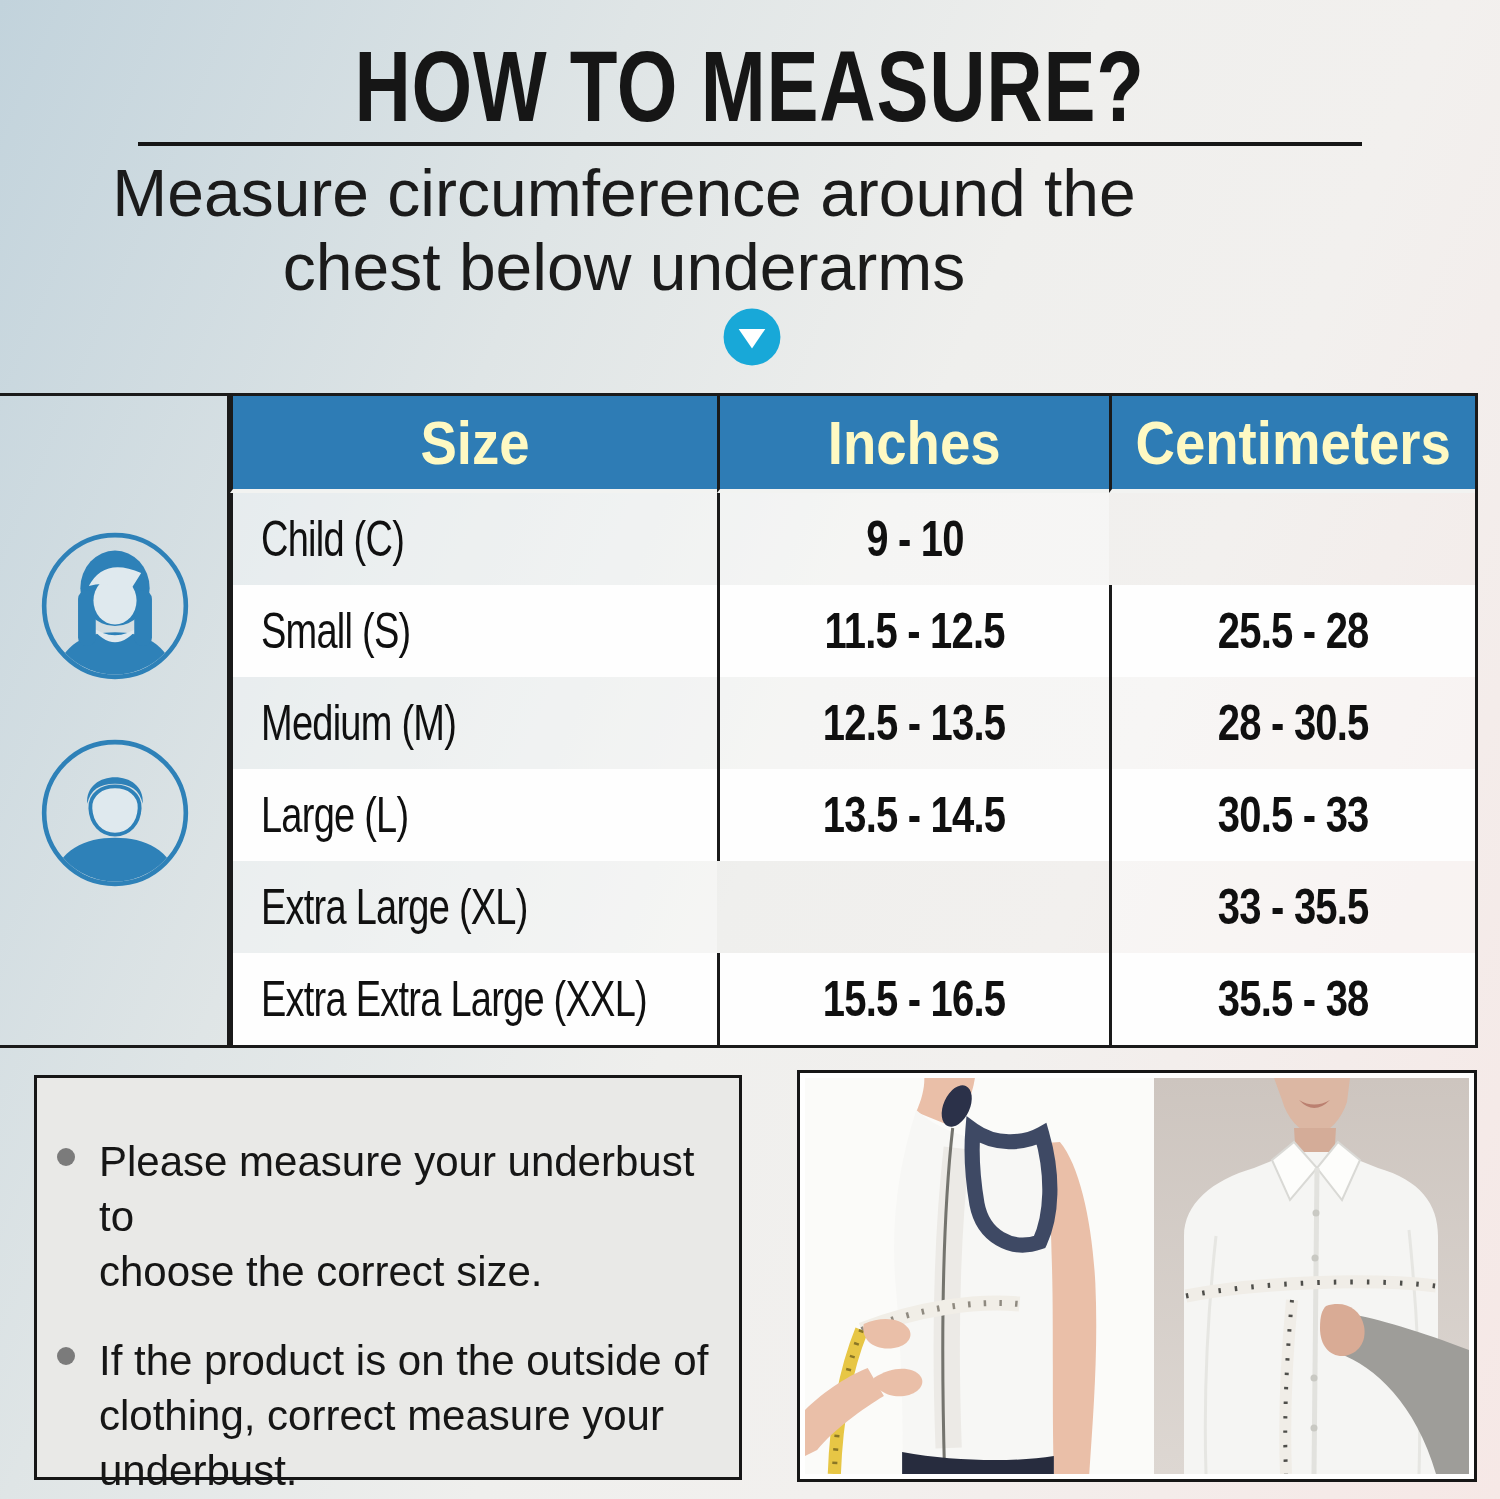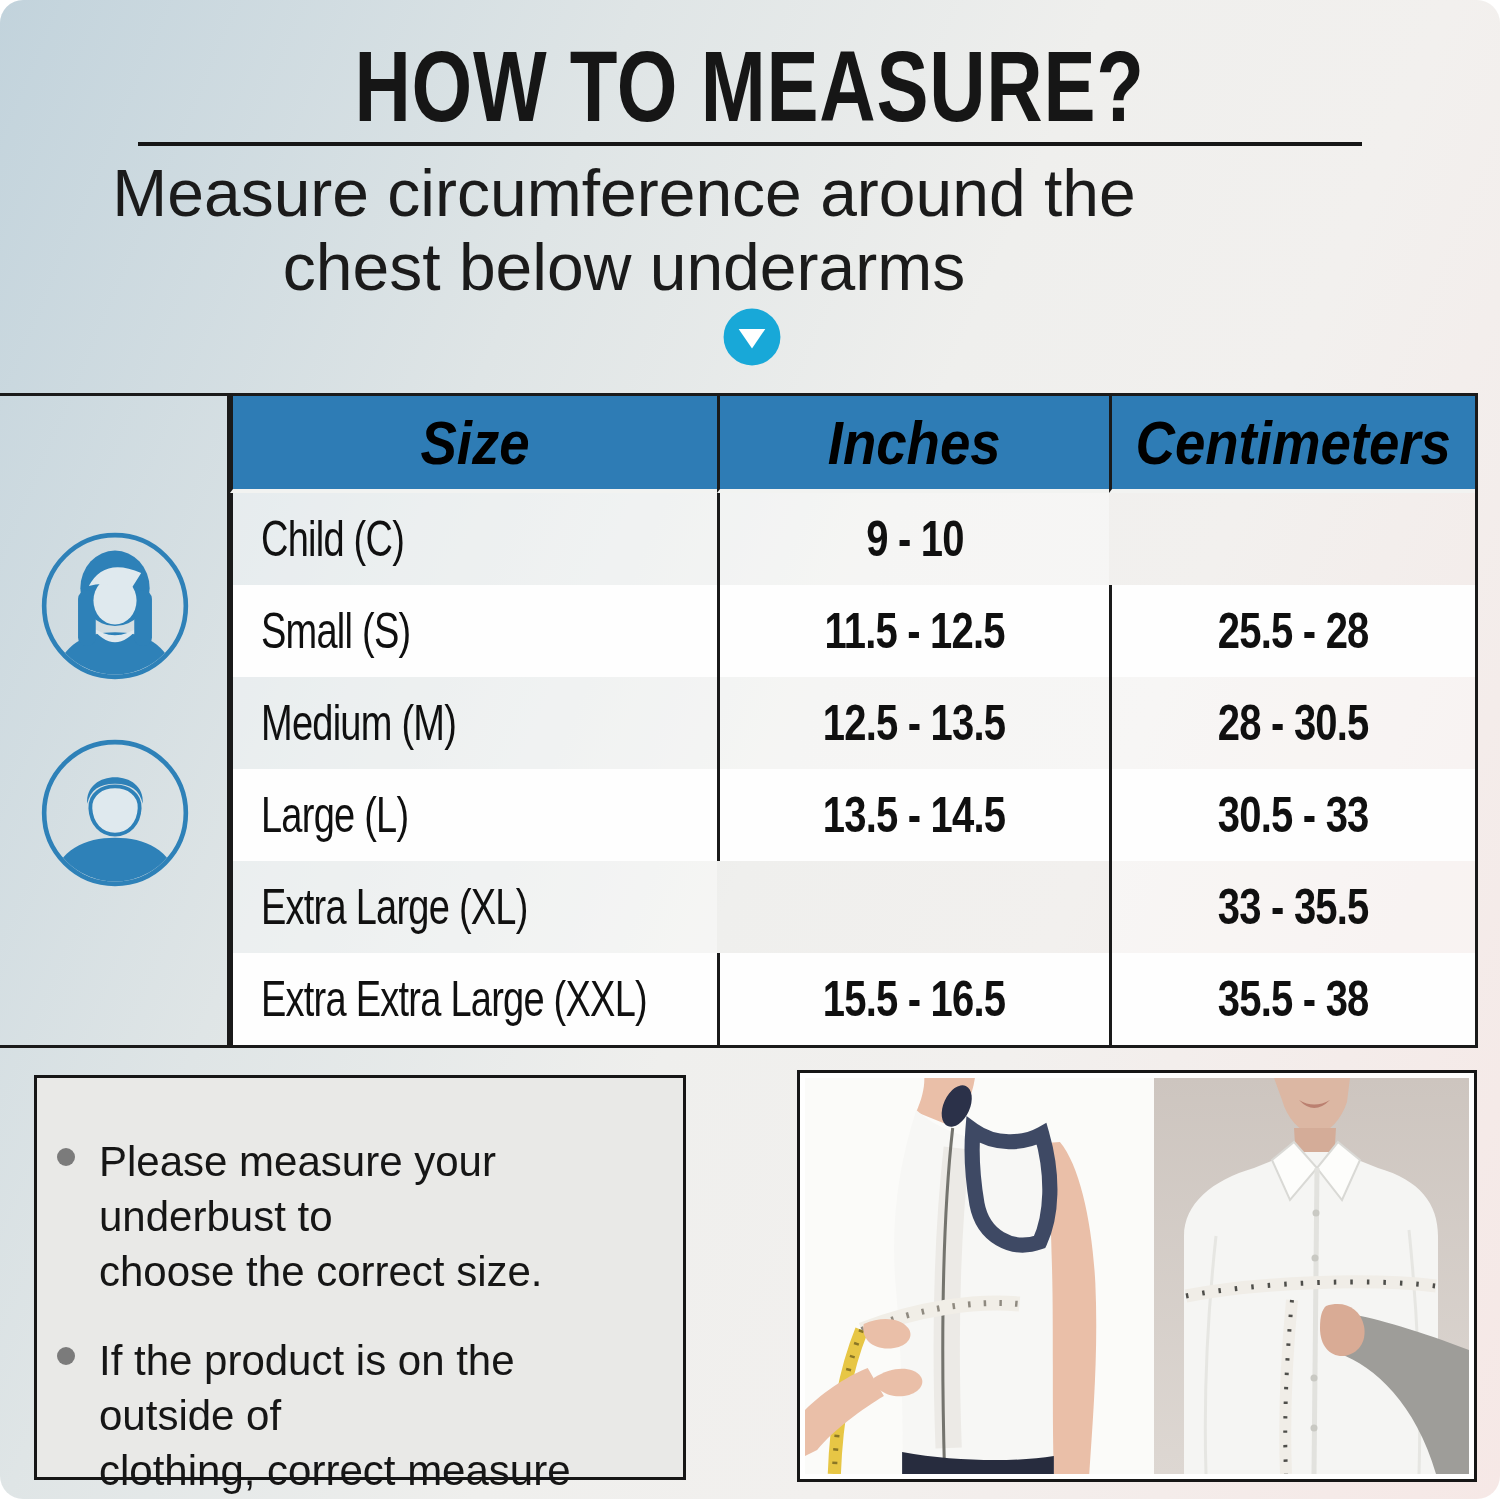--- a/index.html
+++ b/index.html
@@ -1,55 +1,54 @@
 <!DOCTYPE html>
 <html><head>
 <meta charset="utf-8">
 <style>
   html,body{margin:0;padding:0;}
   body{font-family:"Liberation Sans", sans-serif; width:1500px; height:1499px; overflow:hidden;}
   .canvas{
     position:relative; width:1500px; height:1499px; overflow:hidden;
     background:linear-gradient(113deg,#c2d3dc 0%, #dfe5e6 30%, #efefed 52%, #f2f0ee 68%, #f6e8e6 100%);
-    border-radius:23px;
   }
   
   .title{position:absolute; top:36px; left:0; width:1500px; text-align:center;
          font-size:100px; font-weight:700; color:#161616; line-height:1.0; white-space:nowrap;}
   .title-inner{display:inline-block; transform:scaleX(0.78); letter-spacing:1px;}
   .rule{position:absolute; top:142px; left:138px; width:1224px; height:4px; background:#161616;}
   .subtitle{position:absolute; top:156px; left:0; width:1248px; text-align:center;
             font-size:66px; color:#1b1b1b; line-height:74px; font-weight:400;}
   .subtitle span{display:block;}
   .arrow-wrap{position:absolute; top:308px; left:723px; width:58px; height:58px;}
   
   .sizetable{position:absolute; top:393px; left:0; width:1478px; height:655px; box-sizing:border-box;
              border-top:3px solid #1a1a1a; border-bottom:3px solid #1a1a1a; border-right:3px solid #1a1a1a;
              display:grid; grid-template-columns:230px 487px 392px 366px;
              grid-template-rows:97px repeat(6,92px);}
   .cell{box-sizing:border-box; display:flex; align-items:center; overflow:hidden;}
   .c1{grid-column:1}.c2{grid-column:2}.c3{grid-column:3}.c4{grid-column:4}
   .r1{grid-row:1}.r2{grid-row:2}.r3{grid-row:3}.r4{grid-row:4}.r5{grid-row:5}.r6{grid-row:6}.r7{grid-row:7}
   .vline{border-left:3px solid #1a1a1a;}
-  .hdr{background:#2e7cb5; color:#000000; justify-content:center;
-       font-size:62px; font-weight:700; border-bottom:4px solid #f2f3f1;font-style:italic;}
+  .hdr{background:#2e7cb5; color:#fef9c3; justify-content:center;
+       font-size:62px; font-weight:700; border-bottom:4px solid #f2f3f1;}
   .cond-h{display:inline-block; transform:scaleX(0.88); white-space:nowrap;}
   .tint{background:rgba(255,255,255,0.40);}
   .white{background:#fefefe;}
   .size-cell{padding-left:28px; font-size:50px; font-weight:400; color:#101010;}
   .cond-l{display:inline-block; transform:scaleX(0.76); transform-origin:left center;
           letter-spacing:-1px; white-space:nowrap;}
   .num-cell{justify-content:center; font-size:50px; font-weight:700; color:#101010;}
   .cond-n{display:inline-block; transform:scaleX(0.80); letter-spacing:-1px; white-space:nowrap;}
   .avatar-cell{position:relative; border-right:3px solid #1a1a1a; grid-row:1 / span 7;}
   .avatar{position:absolute; left:38px; width:154px; height:154px;}
   .avatar.female{top:133px;}
   .avatar.male{top:340px;}
   
-  .notebox{position:absolute; left:34px; top:1075px; width:652px; height:405px; box-sizing:border-box;
+  .notebox{position:absolute; left:34px; top:1075px; width:708px; height:405px; box-sizing:border-box;
            background:#e9e9e7; border:3px solid #161616; padding:56px 30px 0 20px;}
   .note-item{display:flex; gap:24px; margin-bottom:34px;}
   .bullet{flex:0 0 18px; width:18px; height:18px; border-radius:50%; background:#7b7b7b; margin-top:14px;}
   .note-text{font-size:42px; line-height:55px; color:#161616;}
   .note-text span{display:block;}
   
   .photobox{position:absolute; left:797px; top:1070px; width:680px; height:412px; box-sizing:border-box;
             background:#ffffff; border:3px solid #161616; padding:5px; display:flex;}
   .photo{height:396px;}
   .photo.left{width:349px;}

